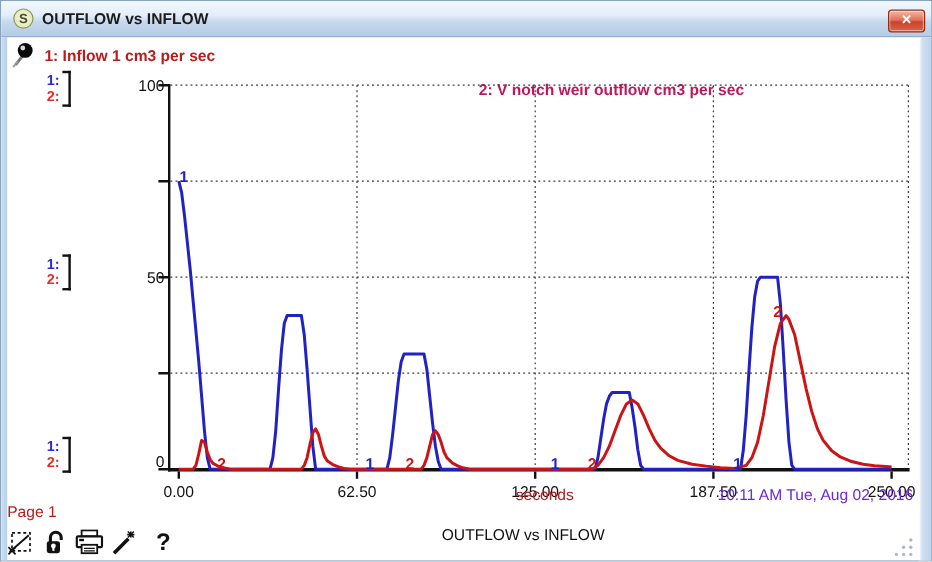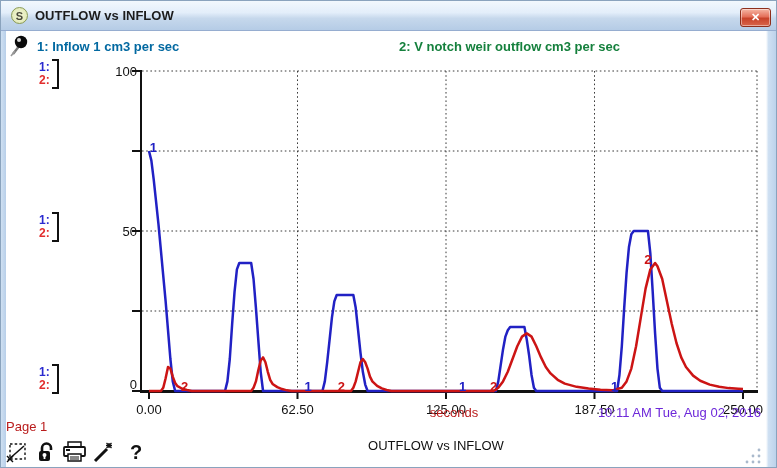--- a/index.html
+++ b/index.html
@@ -58,22 +58,22 @@
   <div class="strip-right"></div>
 
   <span class="legend-pin">
     <svg width="24" height="24" viewBox="0 0 24 24">
       <line x1="6" y1="20" x2="13" y2="11" stroke="#777" stroke-width="2.4"></line>
       <line x1="4" y1="22" x2="8" y2="17" stroke="#999" stroke-width="1.6"></line>
       <circle cx="14" cy="8" r="6.2" fill="#0a0a0a"></circle>
       <circle cx="12" cy="6" r="2" fill="#ffffff" opacity=".85"></circle>
     </svg>
   </span>
-  <div class="legend1" style="color: #0369a1;">1: Inflow 1 cm3 per sec</div>
-  <div class="legend2" style="color: #15803d;">2: V notch weir outflow cm3 per sec</div>
+  <div class="legend1" style="color: #b91c1c;">1: Inflow 1 cm3 per sec</div>
+  <div class="legend2" style="color: #be185d; margin-top: 28px;">2: V notch weir outflow cm3 per sec</div>
 
   <div class="scale-group sg1">
     <div class="scale-rows">
       <span class="srow1">1:</span>
       <span class="srow2">2:</span>
     </div>
     <div class="scale-bracket"></div>
   </div>
   <div class="scale-group sg2">
     <div class="scale-rows">

